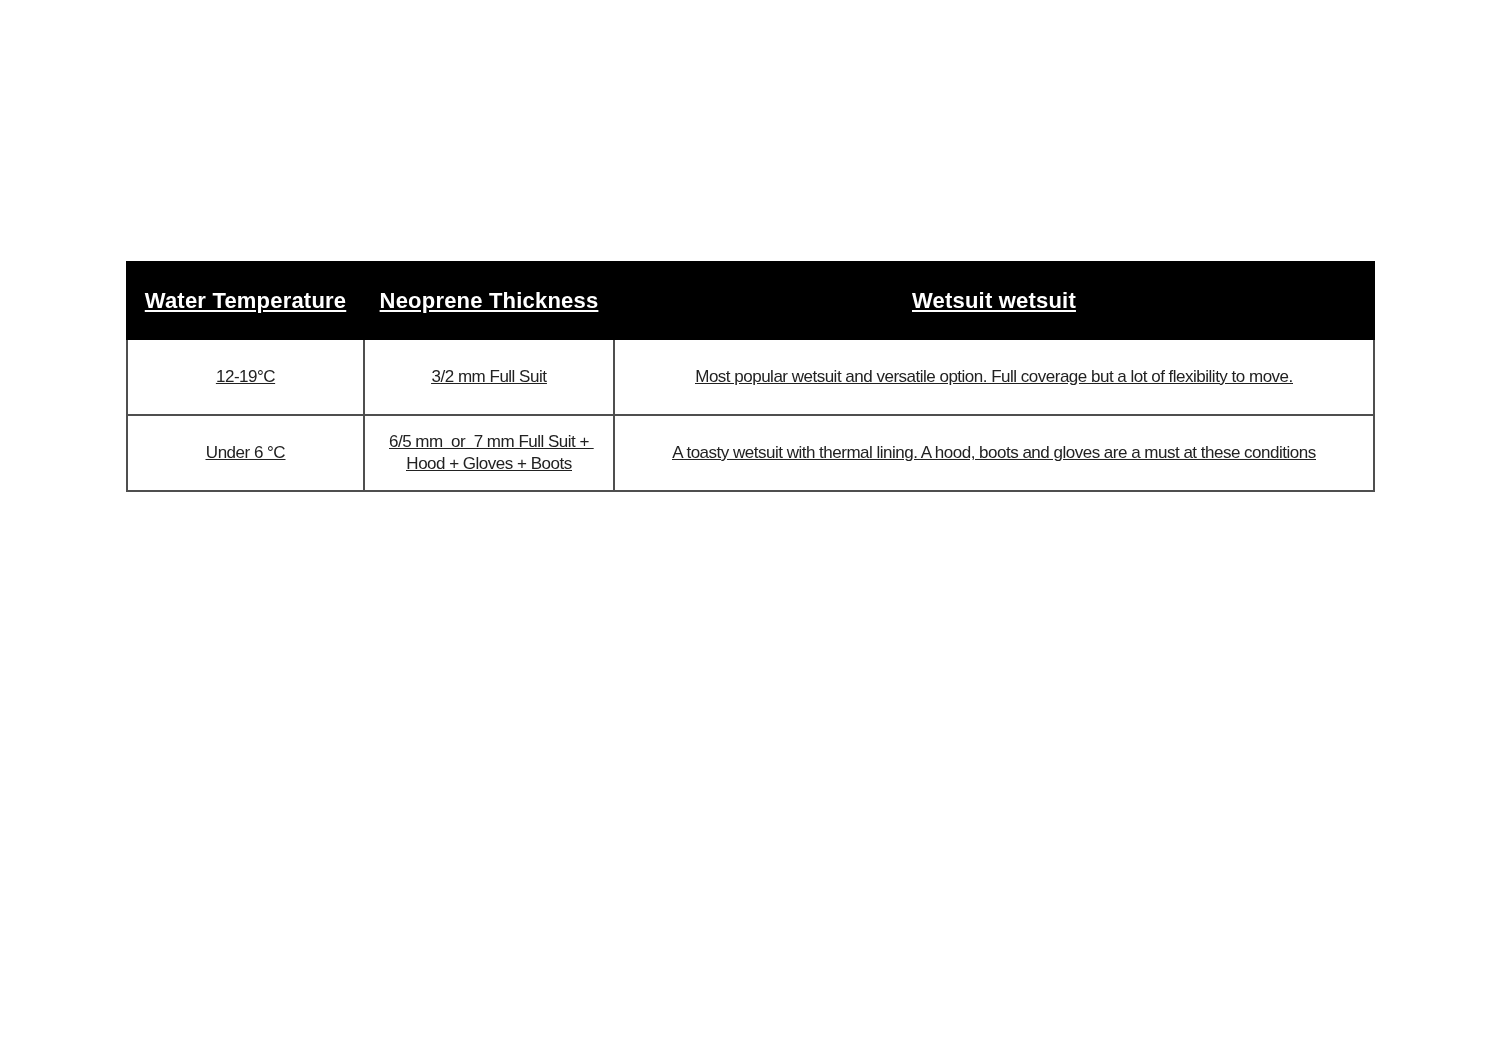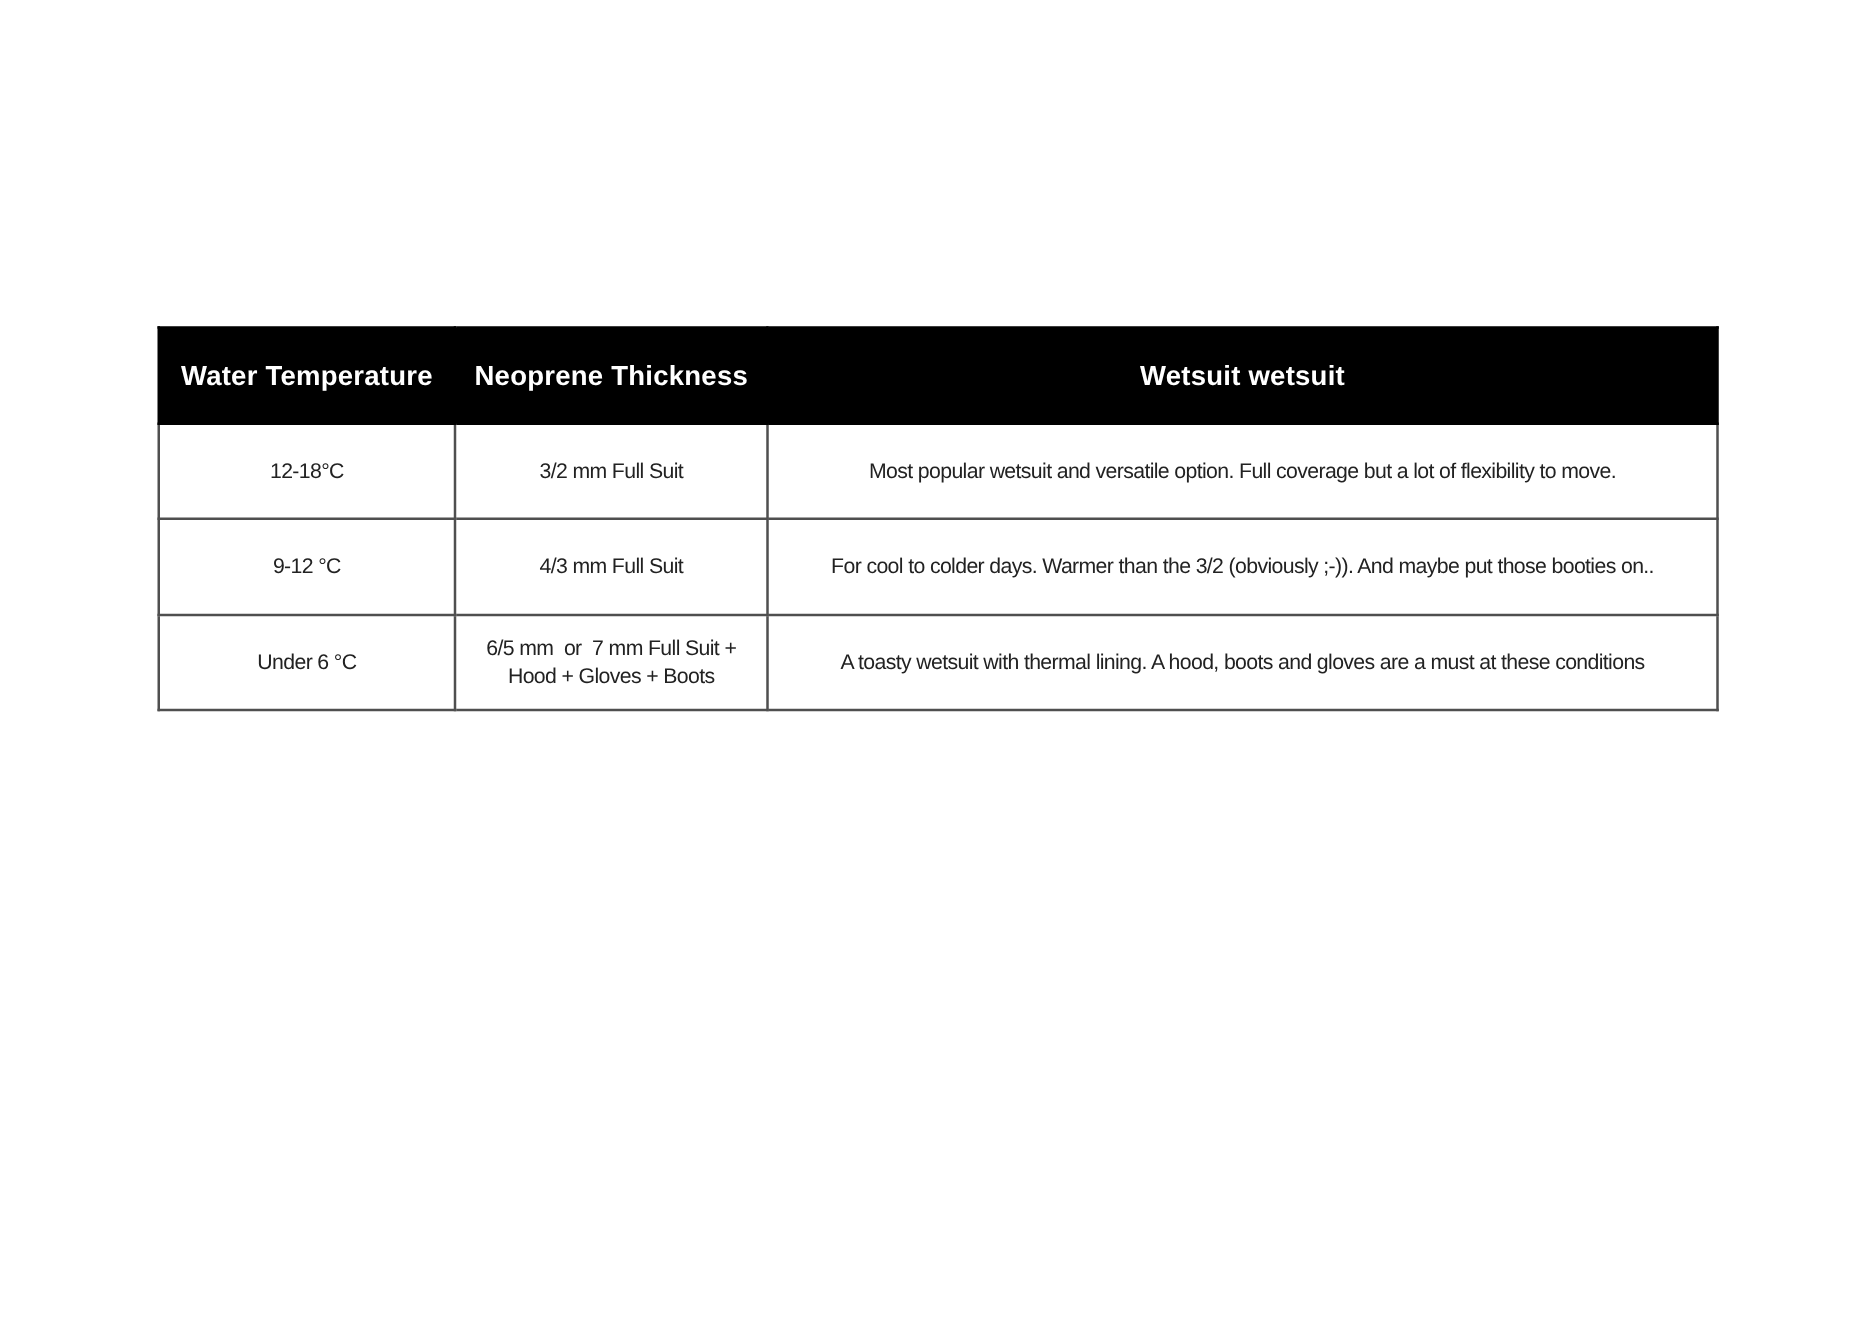--- a/index.html
+++ b/index.html
@@ -1,15 +1,15 @@
 <!DOCTYPE html>
 <html><head>
 <meta charset="utf-8">
 <style>
-  * { margin: 0; padding: 0; box-sizing: border-box; }
+  * { margin: 0; padding: 0; box-sizing: border-box; text-decoration: underline; }
   html, body {
     width: 1500px;
     height: 1061px;
     background: #ffffff;
     font-family: "Liberation Sans", "DejaVu Sans", sans-serif;
   }
   .page {
     position: relative;
     width: 1500px;
     height: 1061px;
@@ -67,28 +67,23 @@
     </colgroup>
     <thead>
       <tr>
         <th>Water Temperature</th>
         <th>Neoprene Thickness</th>
         <th>Wetsuit wetsuit</th>
       </tr>
     </thead>
     <tbody>
       <tr>
-        <td class="temp-cell">12-18°C</td>
+        <td class="temp-cell">12-19°C</td>
         <td class="thickness-cell">3/2 mm Full Suit</td>
         <td class="design-cell">Most popular wetsuit and versatile option. Full coverage but a lot of flexibility to move.</td>
-      </tr>
-      <tr>
-        <td class="temp-cell">9-12 °C</td>
-        <td class="thickness-cell">4/3 mm Full Suit</td>
-        <td class="design-cell">For cool to colder days. Warmer than the 3/2 (obviously ;-)). And maybe put those booties on..</td>
       </tr>
       <tr>
         <td class="temp-cell">Under 6 °C</td>
         <td class="thickness-cell">6/5 mm  or  7 mm Full Suit + Hood + Gloves + Boots</td>
         <td class="design-cell">A toasty wetsuit with thermal lining. A hood, boots and gloves are a must at these conditions</td>
       </tr>
     </tbody>
   </table>
 </div>
 

